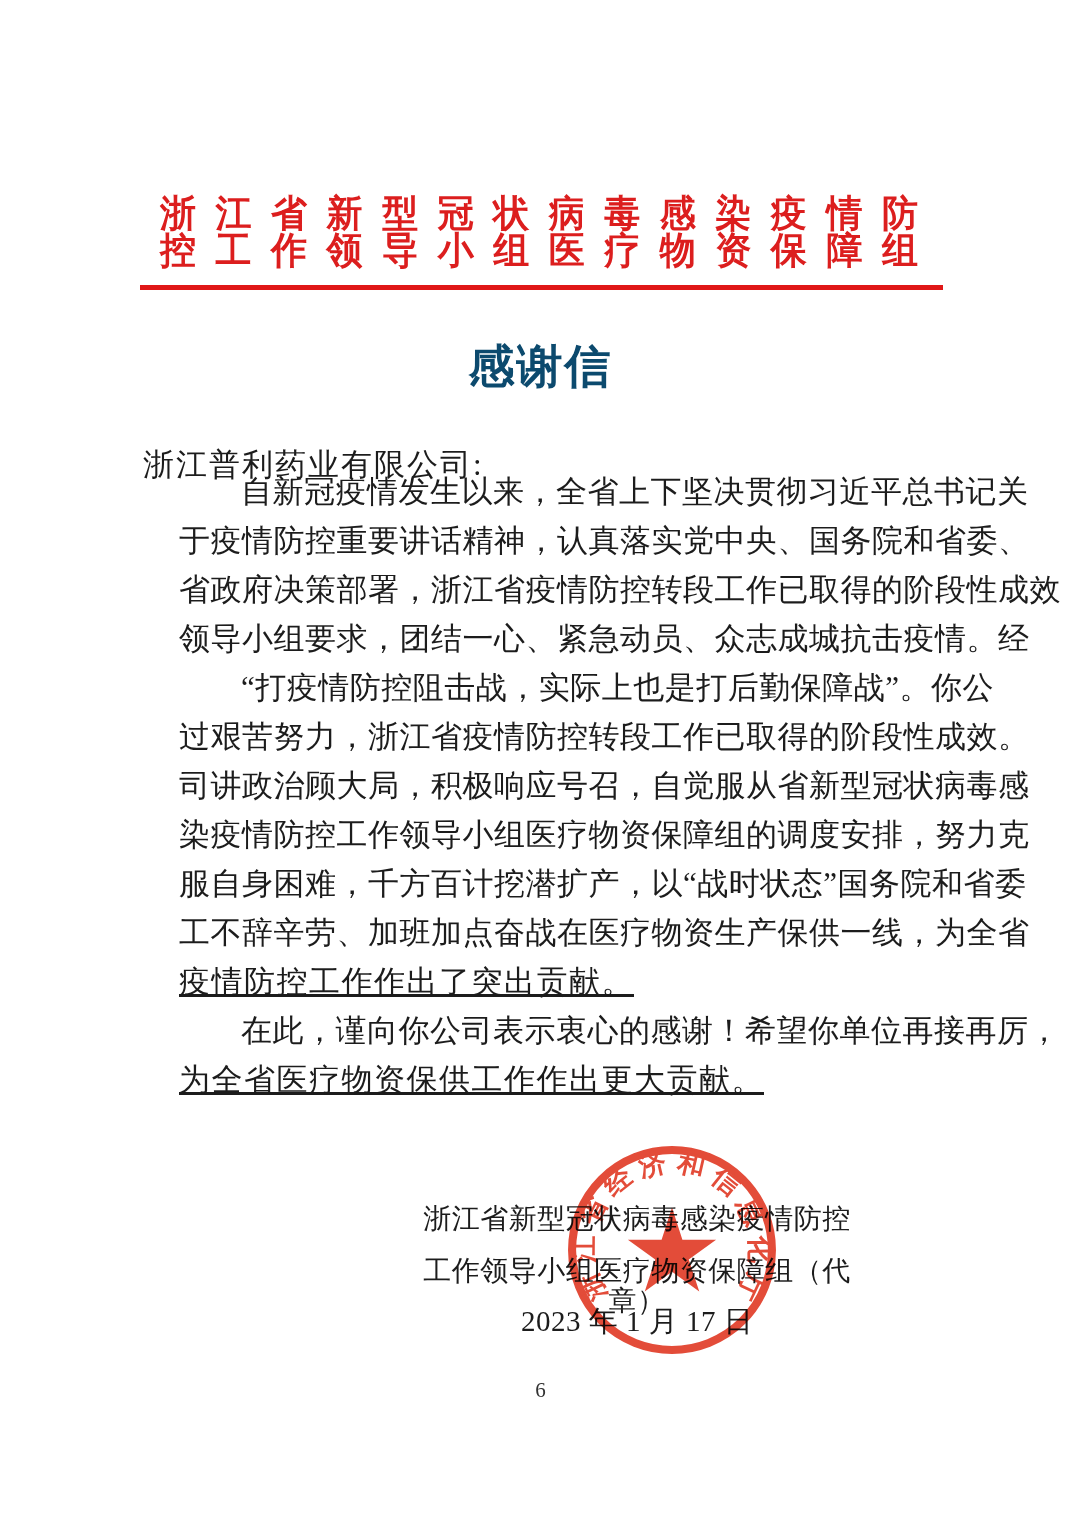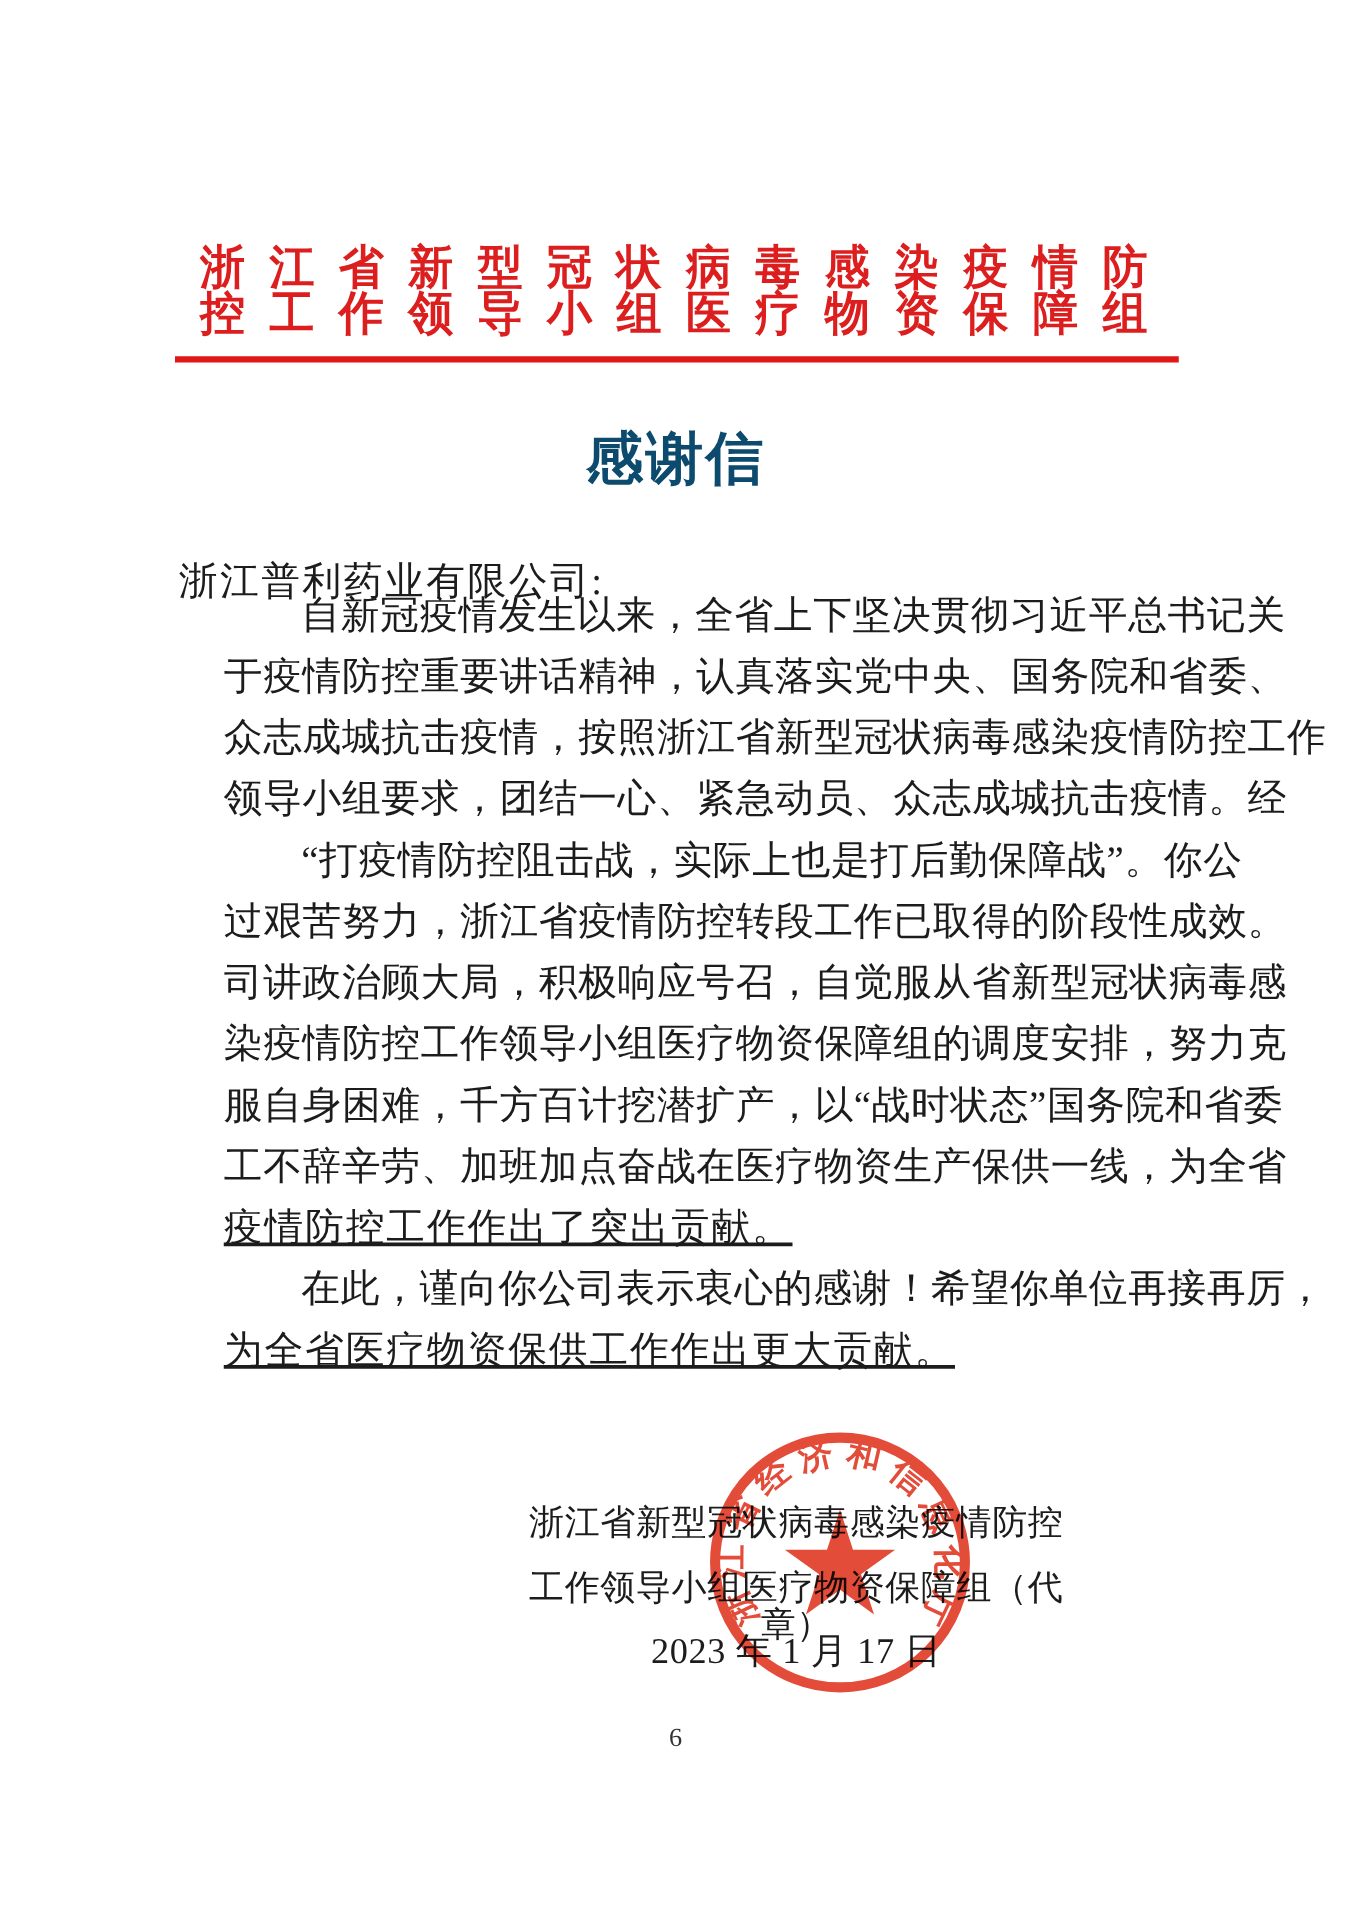--- a/index.html
+++ b/index.html
@@ -82,21 +82,21 @@
   </div>
 <div class="abs red-rule"></div>
 
 <div class="abs title">感谢信</div>
 
 <div class="abs salutation">浙江普利药业有限公司:</div>
 
 <div class="abs body-block">
   <div class="bline indent">自新冠疫情发生以来，全省上下坚决贯彻习近平总书记关</div>
   <div class="bline">于疫情防控重要讲话精神，认真落实党中央、国务院和省委、</div>
-  <div class="bline">众志成城抗击疫情，按照浙江省新型冠状病毒感染疫情防控工作</div>
+  <div class="bline">省政府决策部署，浙江省疫情防控转段工作已取得的阶段性成效</div>
   <div class="bline">领导小组要求，团结一心、紧急动员、众志成城抗击疫情。经</div>
   <div class="bline indent">“打疫情防控阻击战，实际上也是打后勤保障战”。你公</div>
   <div class="bline">过艰苦努力，浙江省疫情防控转段工作已取得的阶段性成效。</div>
   <div class="bline">司讲政治顾大局，积极响应号召，自觉服从省新型冠状病毒感</div>
   <div class="bline">染疫情防控工作领导小组医疗物资保障组的调度安排，努力克</div>
   <div class="bline">服自身困难，千方百计挖潜扩产，以“战时状态”国务院和省委</div>
   <div class="bline">工不辞辛劳、加班加点奋战在医疗物资生产保供一线，为全省</div>
   <div class="bline lastline">疫情防控工作作出了突出贡献。</div>
   <div class="bline indent">在此，谨向你公司表示衷心的感谢！希望你单位再接再厉，</div>
   <div class="bline lastline">为全省医疗物资保供工作作出更大贡献。</div>

